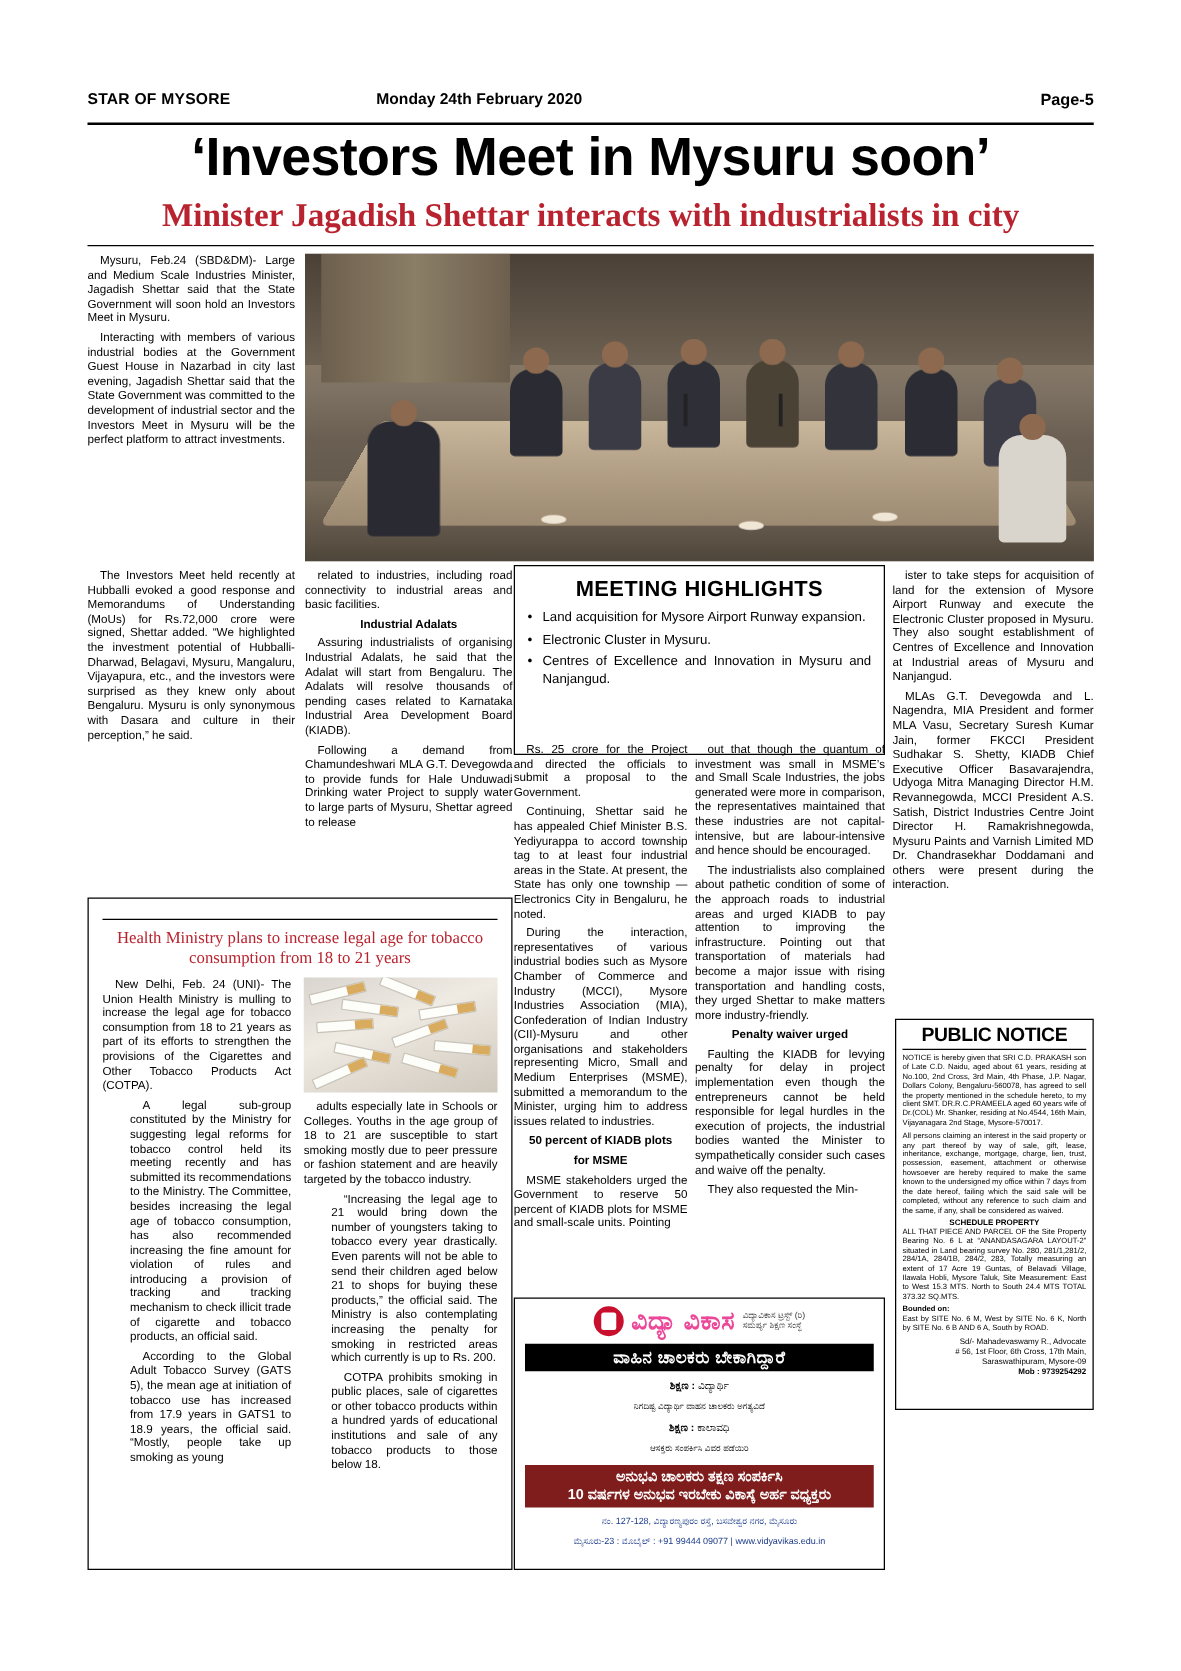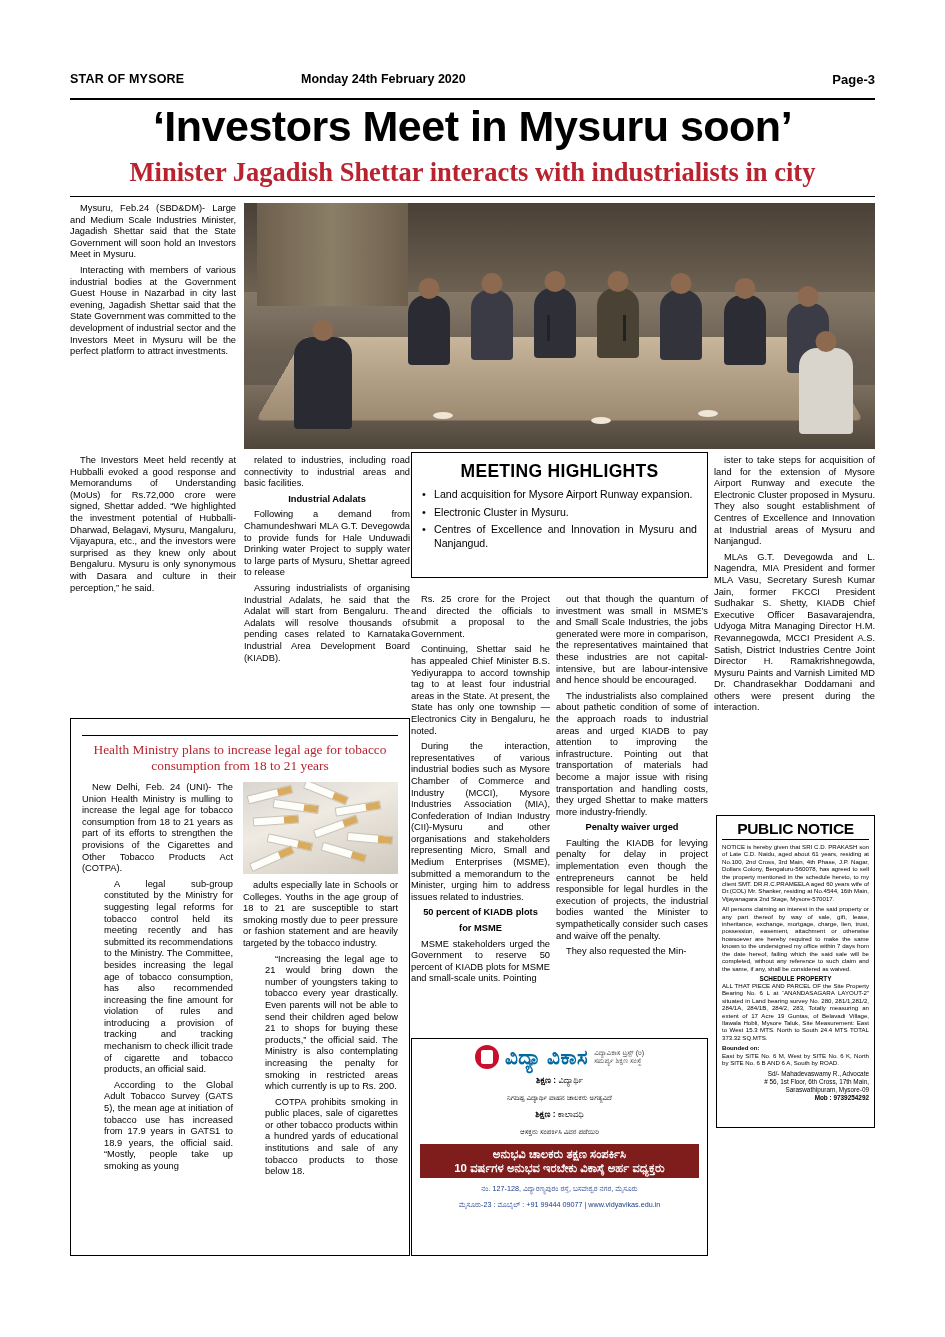--- a/index.html
+++ b/index.html
@@ -114,21 +114,21 @@
 
   
   #c1b { left:70px; top:455px; width:166px; }
   #c2 { left:244px; top:455px; width:166px; }
   #c3 { left:411px; top:594px; width:139px; }
   #c4 { left:556px; top:594px; width:152px; }
   #c5 { left:714px; top:455px; width:161px; }
 
   
   .mh-box {
-    position:absolute; left:411px; top:452px; width:297px; height:126px;
+    position:absolute; left:411px; top:452px; width:297px; height:152px;
     border:1px solid #000;
     background:#fff;
     padding:8px 10px 6px 10px;
   }
   .mh-title {
     text-align:center; font-size:17.5px; font-weight:bold; letter-spacing:0.3px;
     margin-bottom:6px;
   }
   .mh-list { font-size:10.6px; line-height:13.6px; }
   .mh-item { display:flex; margin-bottom:4px; text-align:justify; }
@@ -195,21 +195,21 @@
     width:24px; height:24px; border-radius:50%;
     background:#c8102e;
     position:relative;
   }
   .ad-logo:after{
     content:""; position:absolute; left:6px; top:5px; width:12px; height:14px;
     background:#fff; border-radius:2px;
   }
   .ad-kan-title {
     font-family:"Liberation Serif", serif; font-weight:bold; font-size:20px;
-    color:#0369a1; letter-spacing:0.5px;
+    color:#ec4899; letter-spacing:0.5px;
   }
   .ad-kan-sub { font-size:7px; line-height:8px; color:#333; text-align:left; }
   .ad-band {
     margin-top:6px; background:#000; color:#fff;
     font-size:13.5px; font-weight:bold; padding:3px 0; letter-spacing:0.4px;
   }
   .ad-line { font-size:8.4px; margin-top:6px; line-height:11px; }
   .ad-line .lbl { font-weight:bold; }
   .ad-band2 {
     margin-top:7px; background:#7f1d1d; color:#fff;
@@ -218,21 +218,21 @@
   .ad-foot { font-size:7.2px; margin-top:6px; line-height:9.5px; color:#1b3a8a; }
 </style>
 </head>
 <body>
 
 <div class="page">
 
   <div class="masthead">
     <div class="mh-left">STAR OF MYSORE</div>
     <div class="mh-mid">Monday 24th February 2020</div>
-    <div class="mh-right">Page-3</div>
+    <div class="mh-right">Page-5</div>
   </div>
 
   <div class="headline">‘Investors Meet in Mysuru soon’</div>
   <div class="subhead">Minister Jagadish Shettar interacts with industrialists in city</div>
   <div class="rule-under-sub"></div>
 
   <div class="col" id="c1">
     <p class="first">Mysuru, Feb.24 (SBD&amp;DM)- Large and Medium Scale Industries Minister, Jagadish Shettar said that the State Government will soon hold an Investors Meet in Mysuru.</p>
     <p>Interacting with members of various industrial bodies at the Government Guest House in Nazarbad in city last evening, Jagadish Shettar said that the State Government was committed to the development of industrial sector and the Investors Meet in Mysuru will be the perfect platform to attract investments.</p>
   </div>
@@ -259,22 +259,22 @@
     <div class="mic" style="left:60%;bottom:44%;"></div>
   </div>
 
   <div class="col" id="c1b">
     <p class="first">The Investors Meet held recently at Hubballi evoked a good response and Memorandums of Understanding (MoUs) for Rs.72,000 crore were signed, Shettar added. “We highlighted the investment potential of Hubballi-Dharwad, Belagavi, Mysuru, Mangaluru, Vijayapura, etc., and the investors were surprised as they knew only about Bengaluru. Mysuru is only synonymous with Dasara and culture in their perception,” he said.</p>
   </div>
 
   <div class="col" id="c2">
     <p class="first">related to industries, including road connectivity to industrial areas and basic facilities.</p>
     <p class="bold center">Industrial Adalats</p>
+    <p>Assuring industrialists of organising Industrial Adalats, he said that the Adalat will start from Bengaluru. The Adalats will resolve thousands of pending cases related to Karnataka Industrial Area Development Board (KIADB).</p>
     <p>Following a demand from Chamundeshwari MLA G.T. Devegowda to provide funds for Hale Unduwadi Drinking water Project to supply water to large parts of Mysuru, Shettar agreed to release</p>
-    <p>Assuring industrialists of organising Industrial Adalats, he said that the Adalat will start from Bengaluru. The Adalats will resolve thousands of pending cases related to Karnataka Industrial Area Development Board (KIADB).</p>
   </div>
 
   <div class="mh-box">
     <div class="mh-title">MEETING HIGHLIGHTS</div>
     <div class="mh-list">
       <div class="mh-item">
         <span class="mh-bullet">•</span>
         <span class="mh-text">Land acquisition for Mysore Airport Runway expansion.</span>
       </div>
       <div class="mh-item">
@@ -341,20 +341,21 @@
 
   <div class="ad-box">
     <div class="ad-logo-row">
       <div class="ad-logo"></div>
       <div class="ad-kan-title">ವಿದ್ಯಾ  ವಿಕಾಸ</div>
       <div>
         <div class="ad-kan-sub">ವಿದ್ಯಾವಿಕಾಸ ಟ್ರಸ್ಟ್ (ರಿ)</div>
         <div class="ad-kan-sub">ಸಮರ್ಪ್ಯ ಶಿಕ್ಷಣ ಸಂಸ್ಥೆ</div>
       </div>
     </div>
+    <div class="ad-band">ವಾಹಿನ ಚಾಲಕರು ಬೇಕಾಗಿದ್ದಾರೆ</div>
     <div class="ad-line">
       <span class="lbl">ಶಿಕ್ಷಣ :</span>
       <span>ವಿದ್ಯಾರ್ಥಿ</span>
     </div>
     <div class="ad-line" style="font-size:7px;">ನಿಗದಿಷ್ಟ ವಿದ್ಯಾರ್ಥಿ ವಾಹನ ಚಾಲಕರು ಅಗತ್ಯವಿದೆ</div>
     <div class="ad-line">
       <span class="lbl">ಶಿಕ್ಷಣ :</span>
       <span>ಕಾಲಾವಧಿ</span>
     </div>
     <div class="ad-line" style="font-size:7px;">ಆಸಕ್ತರು ಸಂಪರ್ಕಿಸಿ ವಿವರ ಪಡೆಯಿರಿ</div>

